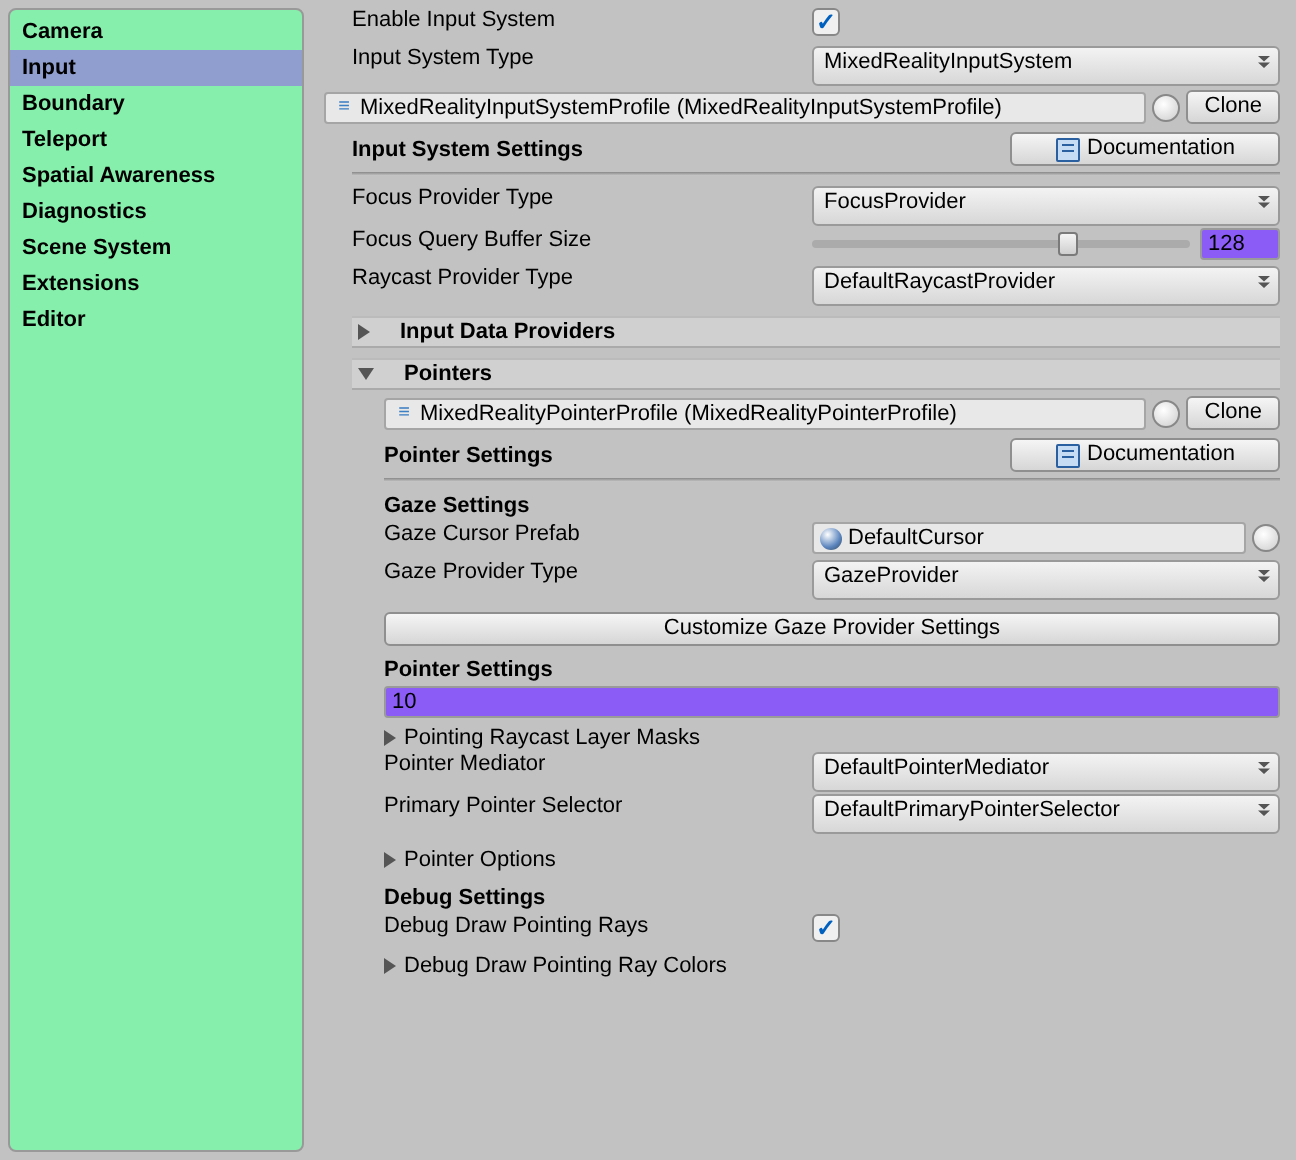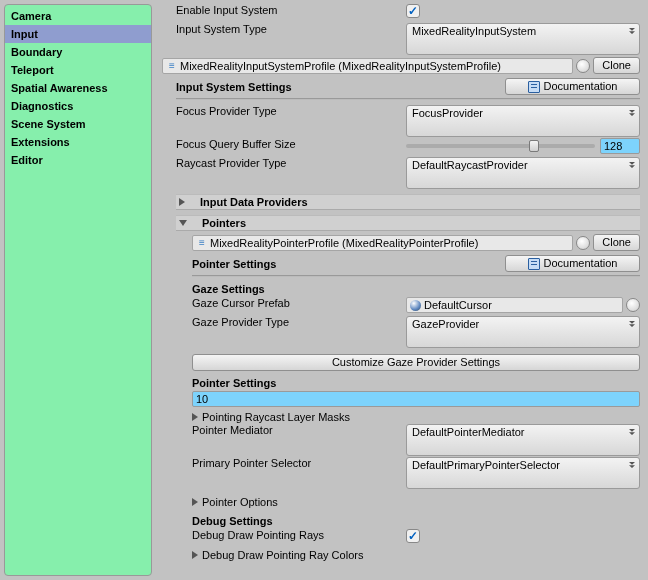--- a/index.html
+++ b/index.html
@@ -57,21 +57,21 @@
     cursor: pointer;
   }
   .checkbox.checked::after {
     content: "✓";
     color: #0060c0;
     font-size: 12px;
     font-weight: bold;
   }
   .dropdown {
     flex: 1;
-    height: 32px;
+    height: 20px;
     background: linear-gradient(#f3f3f3,#d7d7d7);
     border: 1px solid #9a9a9a;
     border-radius: 3px;
     padding: 0 14px 0 5px;
     position: relative;
     line-height: 14px;
     font-size: 11px;
     cursor: pointer;
     overflow: hidden;
     white-space: nowrap;
@@ -179,21 +179,21 @@
   .slider {
     flex:1; height:4px; background:#ababab; border-radius:2px; position:relative;
   }
   .slider-thumb {
     position:absolute; top:-4px; width:10px; height:12px;
     background: linear-gradient(#f4f4f4,#cfcfcf);
     border:1px solid #7a7a7a; border-radius:2px;
   }
   .num-box, .text-box {
     width: 40px; height:16px;
-    background:#7dd3fc; border:1px solid #9a9a9a; border-radius:2px;
+    background:#8b5cf6; border:1px solid #9a9a9a; border-radius:2px;
     padding:0 3px; line-height:14px; font-size:11px;
   }
   .text-box { flex:1; width:auto; }
   .object-field {
     flex:1; display:flex; align-items:center;
     height:16px; background:#e8e8e8; border:1px solid #a5a5a5;
     border-radius:2px; padding:0 3px; gap:3px;
   }
   .obj-icon {
     width:11px; height:11px; border-radius:50%;

